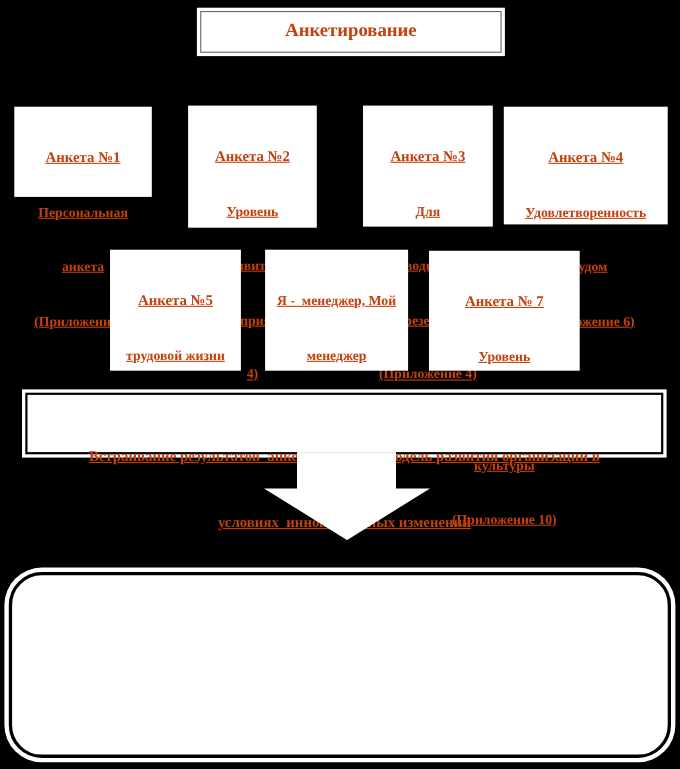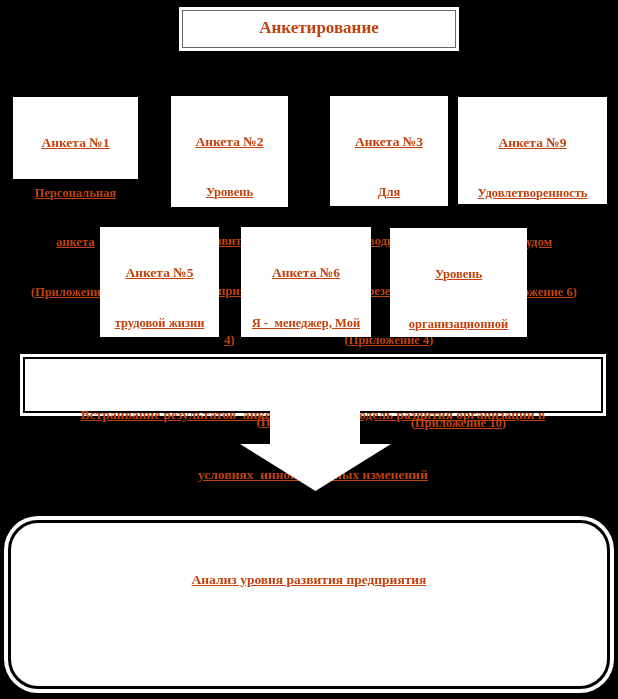--- a/index.html
+++ b/index.html
@@ -92,54 +92,53 @@
 
   <div class="box q-box q3">
     <div class="q-title">Анкета №3</div>
     <div class="q-line">Для</div>
     <div class="q-line">руководителей и</div>
     <div class="q-line">резерва</div>
     <div class="q-line">(Приложение 4)</div>
   </div>
 
   <div class="box q-box q4">
-    <div class="q-title">Анкета №9</div>
+    <div class="q-title">Анкета №4</div>
     <div class="q-line">Удовлетворенность</div>
     <div class="q-line">трудом</div>
     <div class="q-line">(Приложение 6)</div>
   </div>
 
   <div class="box q-box q5">
     <div class="q-title">Анкета №5</div>
     <div class="q-line">трудовой жизни</div>
   </div>
 
   <div class="box q-box q6">
-    <div class="q-title">Анкета №6</div>
     <div class="q-line">Я -  менеджер, Мой</div>
     <div class="q-line">менеджер</div>
     <div class="q-line">(Приложение 8,9)</div>
   </div>
 
   <div class="box q-box q7">
+    <div class="q-title">Анкета № 7</div>
     <div class="q-line">Уровень</div>
     <div class="q-line">организационной</div>
     <div class="q-line">культуры</div>
     <div class="q-line">(Приложение 10)</div>
   </div>
 
   <div class="box framed band">
     <div class="band-line">Встраивание результатов  анкетирования в модель развития организации в</div>
     <div class="band-line">условиях  инновационных изменений</div>
   </div>
 
   <div class="down-arrow"></div>
 
   <div class="box analysis">
-    <div class="an-line">Анализ уровня развития предприятия</div>
     
     
     
     
     
   </div>
 
 </div>
 
 </body></html>

